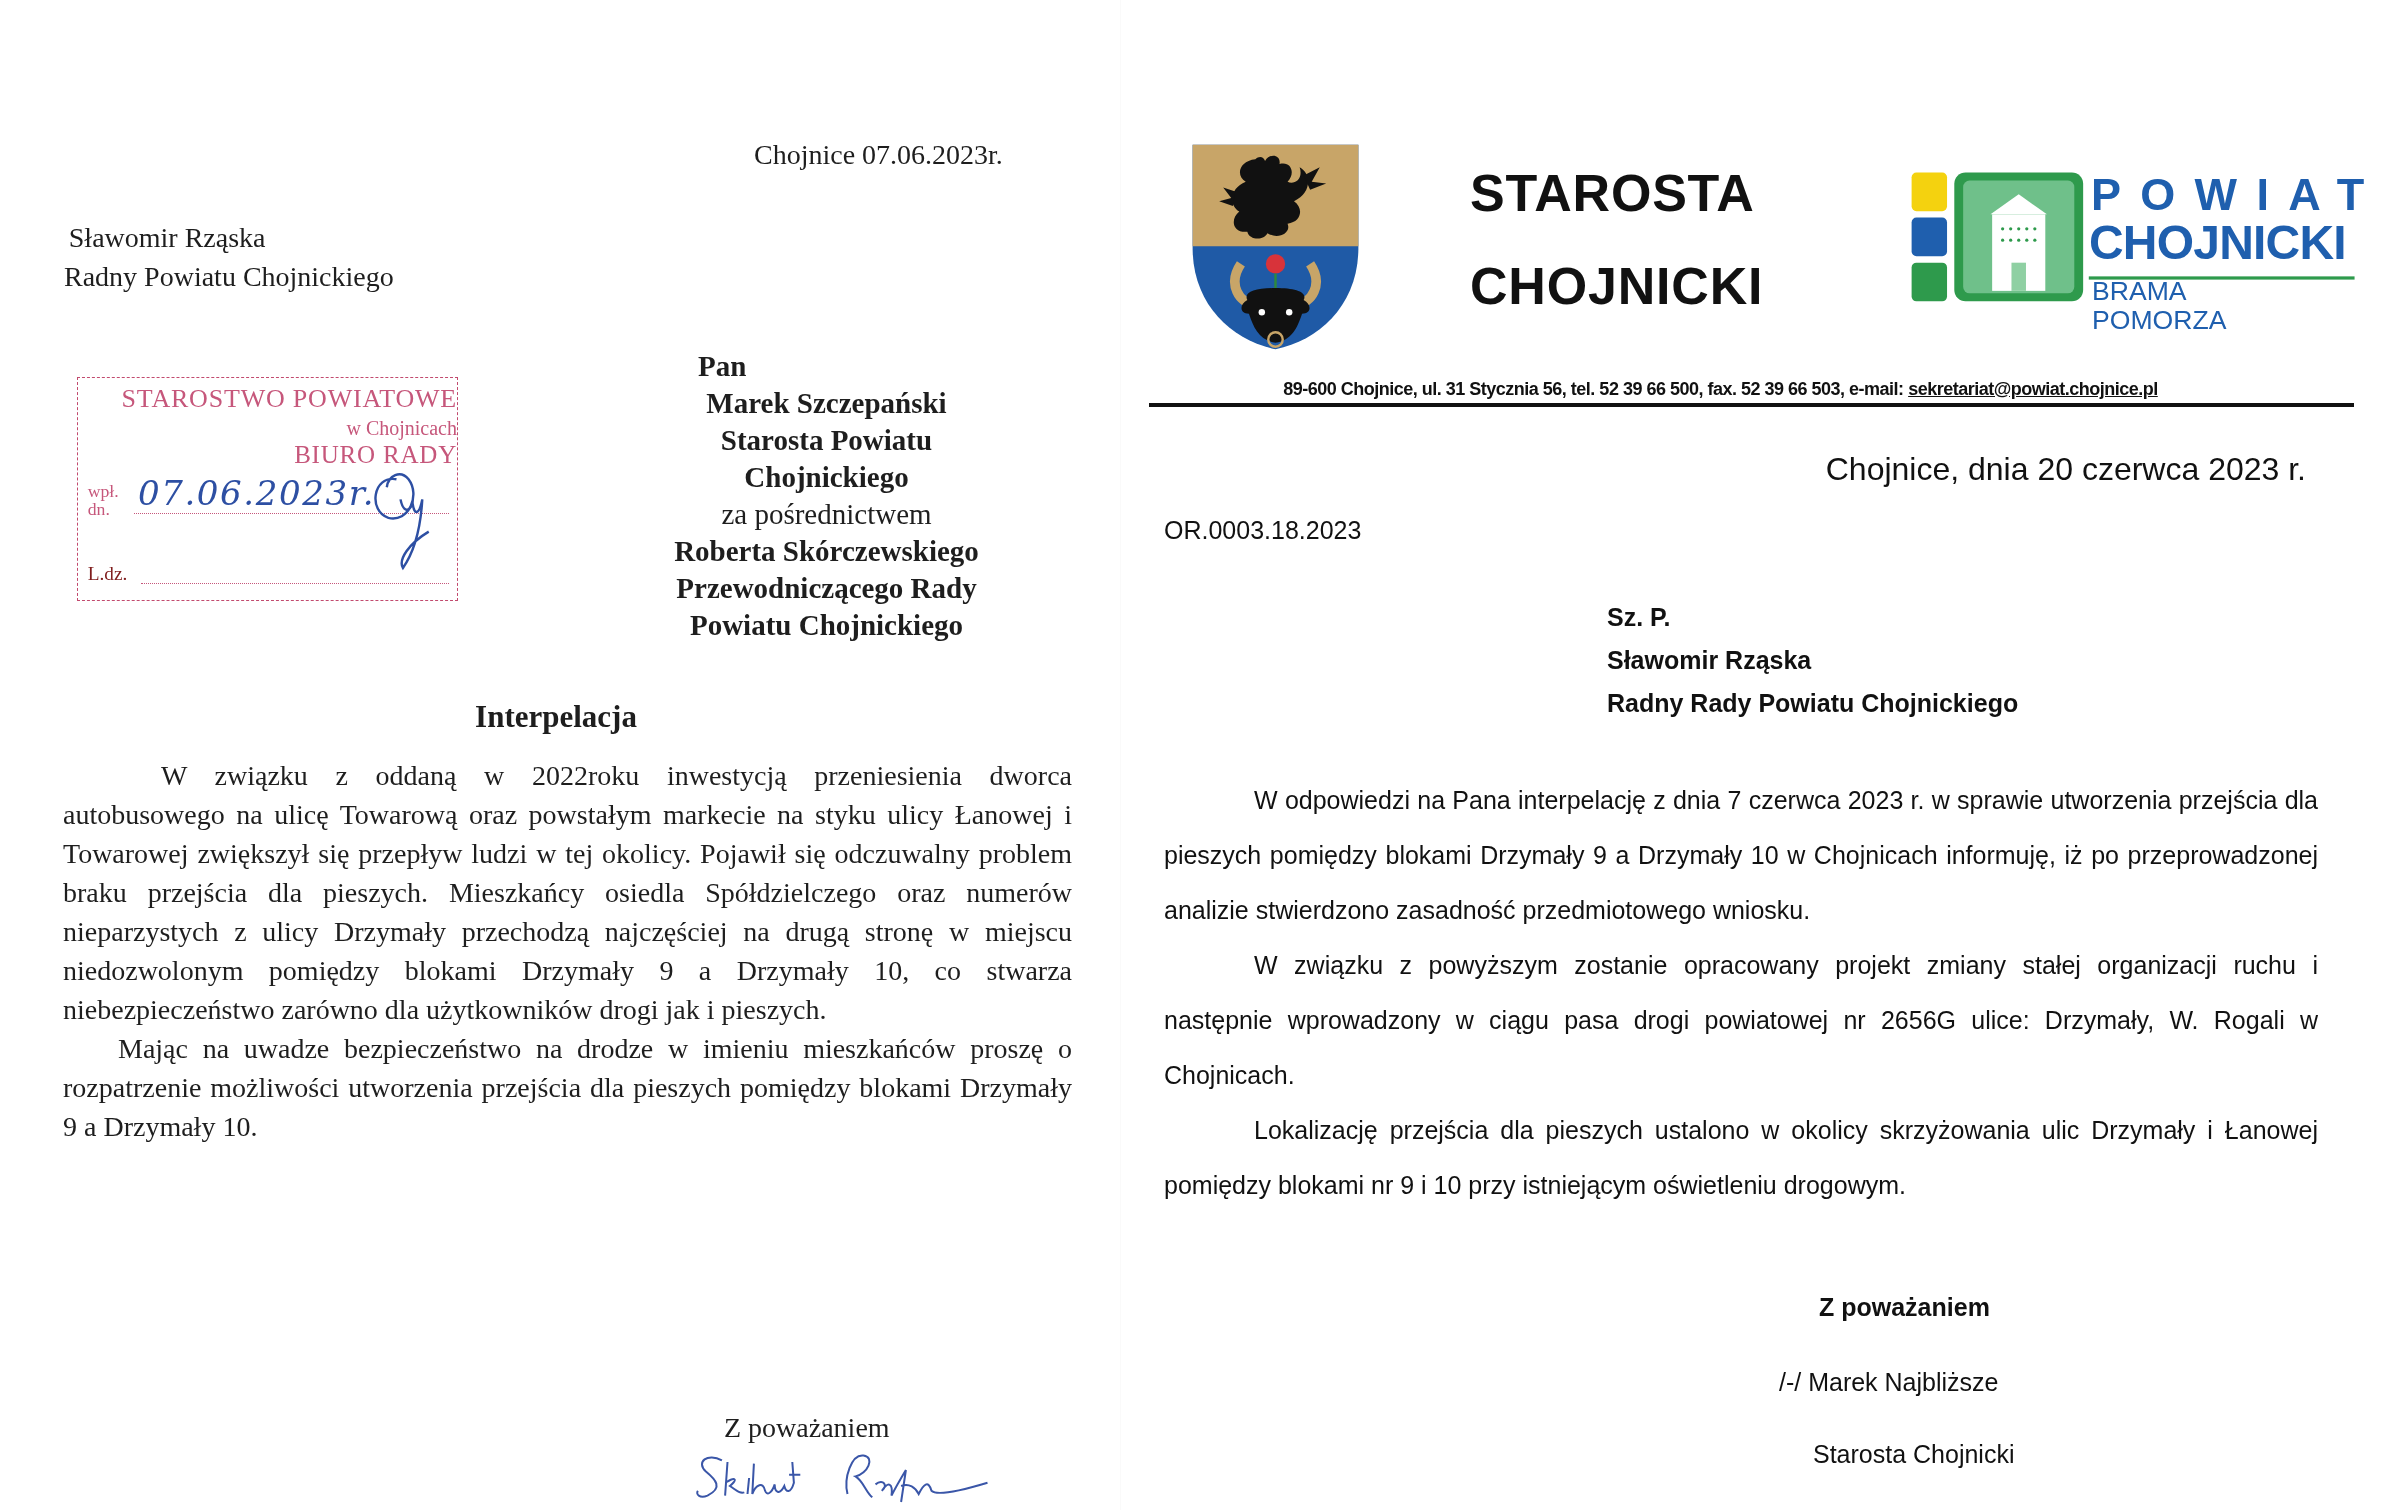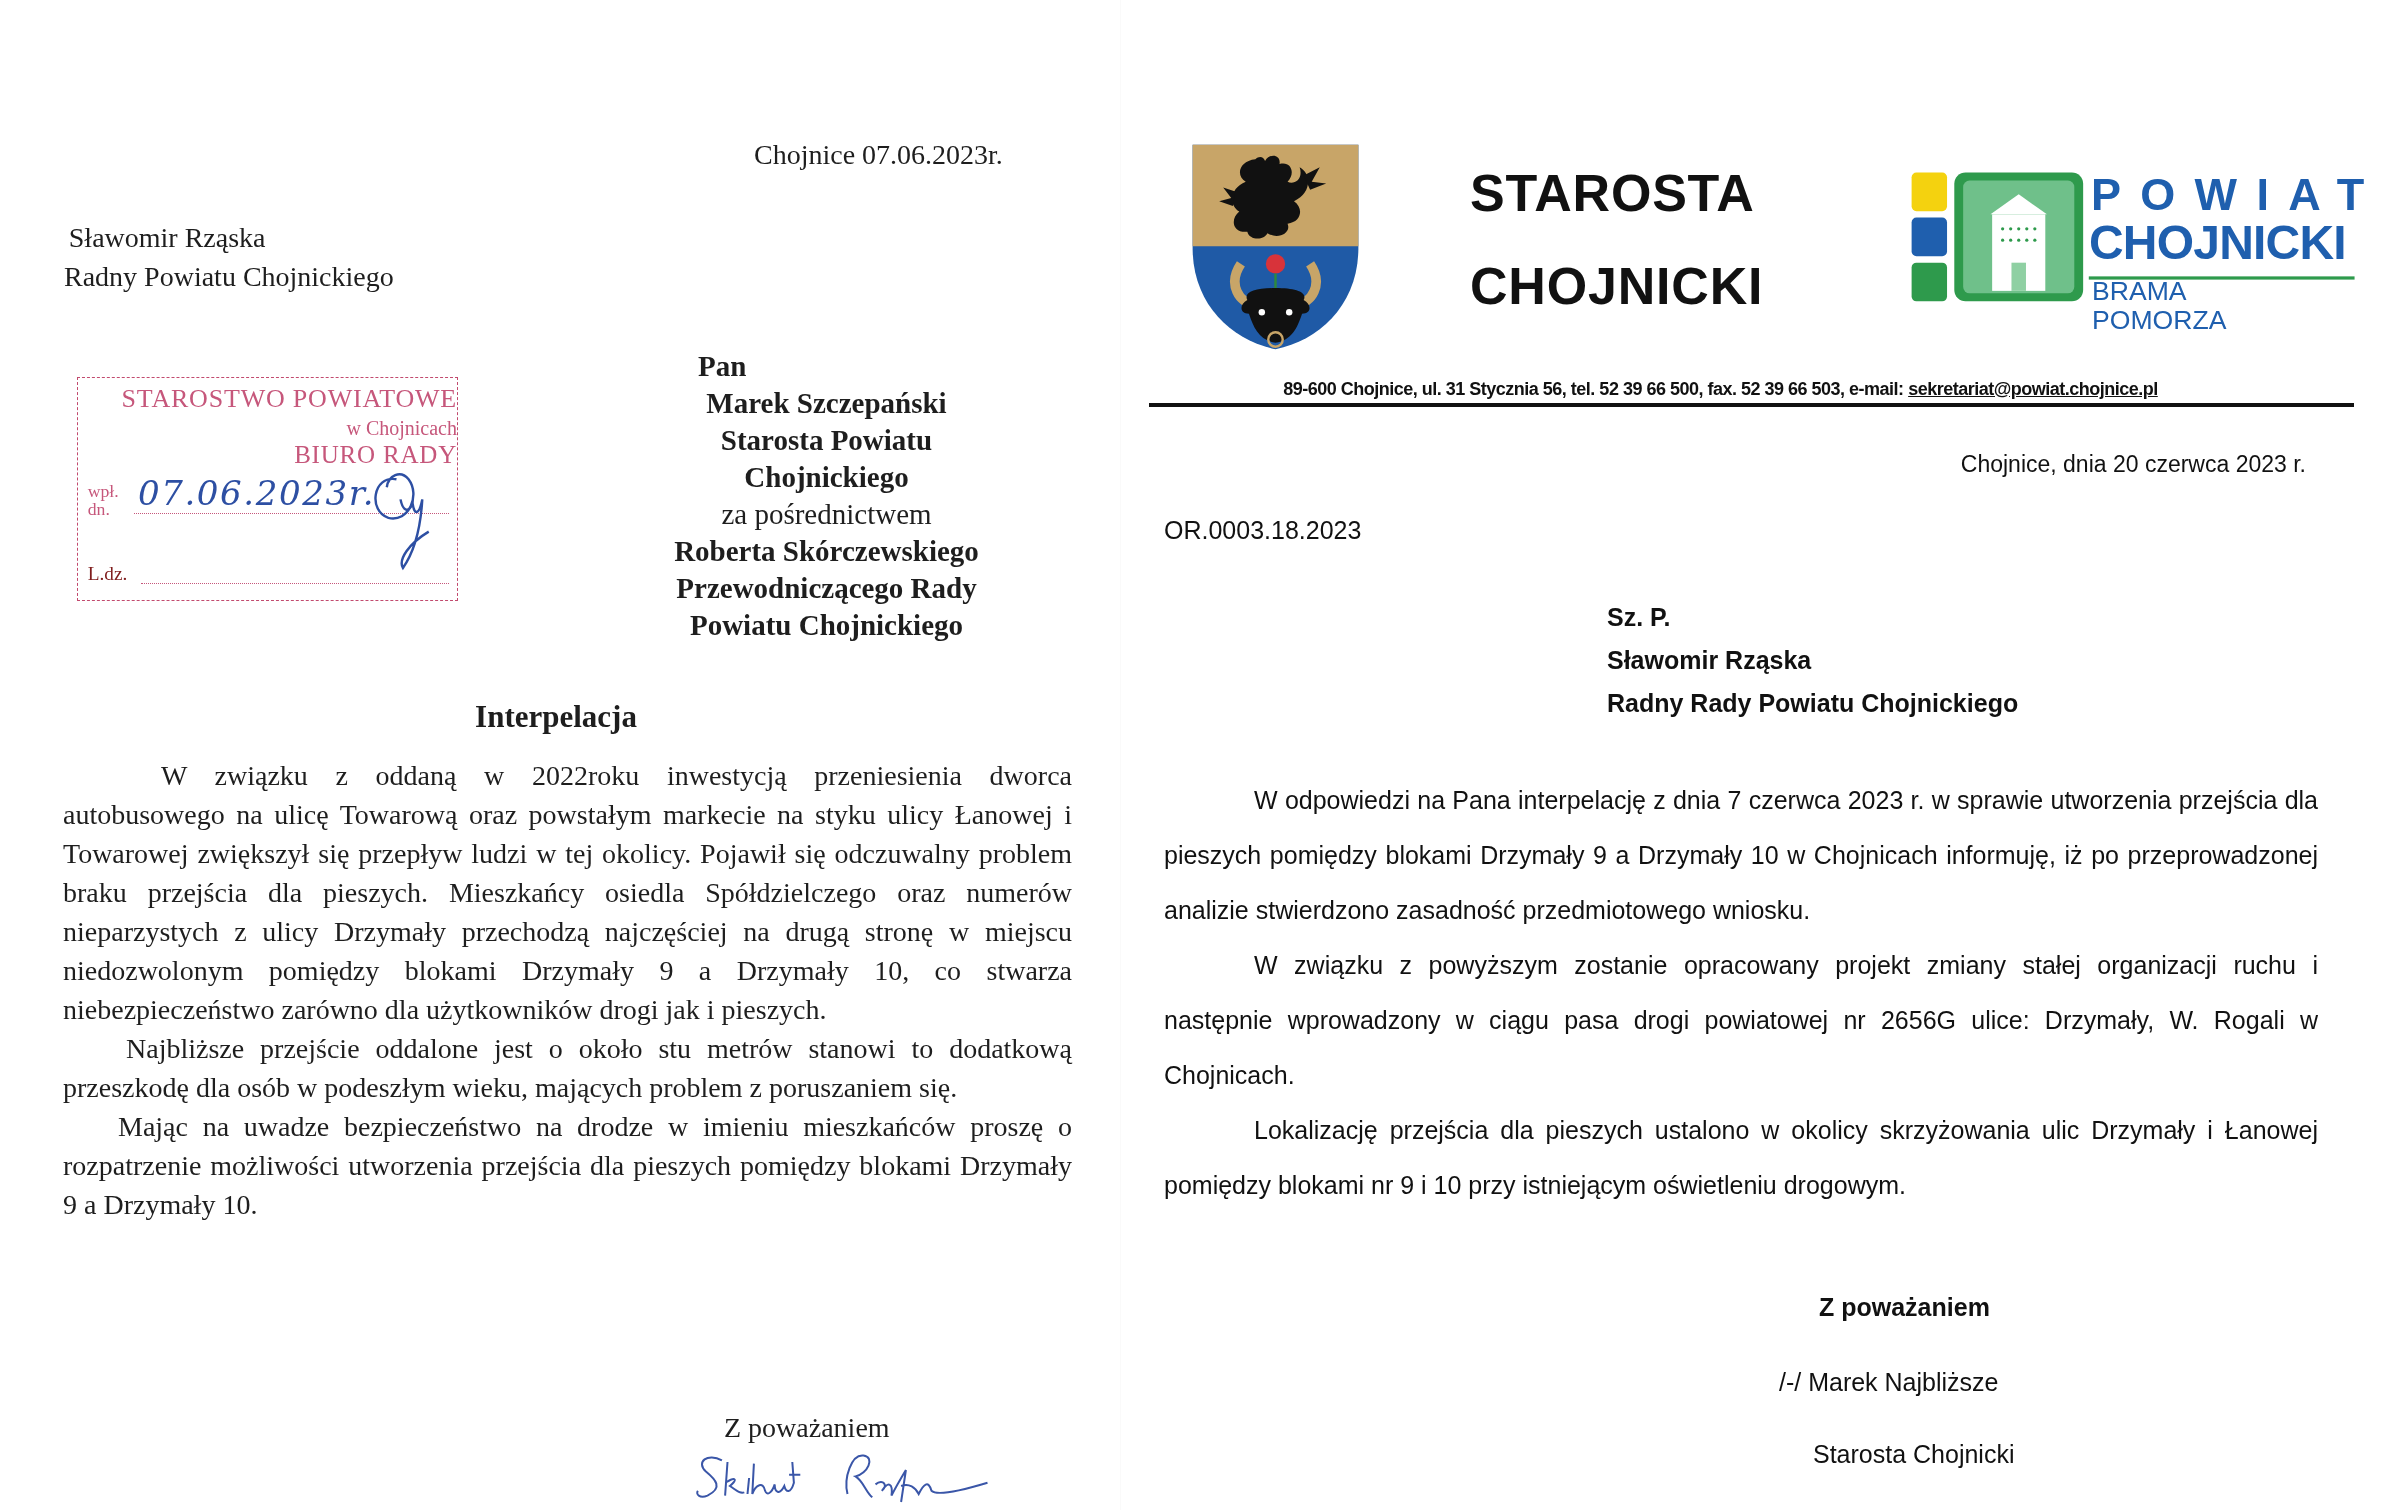--- a/index.html
+++ b/index.html
@@ -44,21 +44,21 @@
   .crest { left:63px; top:127px; }
   .r-title { left:342px; font-family:"Liberation Sans", sans-serif; font-weight:bold; font-size:52px; color:#111; letter-spacing:0.8px; }
   .r-title.t1 { top:147px; }
   .r-title.t2 { top:240px; }
   .logo { left:782px; top:150px; }
 
   .r-address { left:89px; top:363px; width:1007px; text-align:center; font-family:"Liberation Sans", sans-serif; font-size:18px; font-weight:bold; letter-spacing:-0.5px; color:#111; }
   .r-address a { color:#111; text-decoration:underline; }
   .r-rule { left:21px; top:387px; width:1205px; height:4px; background:#111; }
 
-  .r-date { right:95px; top:435px; font-size:23px; }
+  .r-date { right:95px; top:435px; font-size:32px; }
   .r-ref { left:36px; top:500px; font-size:25px; }
   .r-addressee { left:479px; top:580px; font-size:25px; font-weight:bold; line-height:43px; }
   .r-body { left:36px; top:757px; width:1154px; font-size:25px; line-height:55px; text-align:justify; }
   .r-body p { margin:0; text-indent:90px; }
 
   .r-closing { left:0; width:1273px; }
   .r-closing div { position:absolute; font-size:25px; }
   .rc1 { left:691px; top:1277px; font-weight:bold; }
   .rc2 { left:651px; top:1352px; }
   .rc3 { left:685px; top:1424px; }
@@ -102,21 +102,20 @@
     <div>za pośrednictwem</div>
     <div class="b">Roberta Skórczewskiego</div>
     <div class="b">Przewodniczącego Rady</div>
     <div class="b">Powiatu Chojnickiego</div>
   </div>
 
   <div class="abs serif l-title">Interpelacja</div>
 
   <div class="abs serif l-body">
     <p>W związku z oddaną w 2022roku inwestycją przeniesienia dworca autobusowego na ulicę Towarową oraz powstałym markecie na styku ulicy Łanowej i Towarowej zwiększył się przepływ ludzi w tej okolicy. Pojawił się odczuwalny problem braku przejścia dla pieszych. Mieszkańcy osiedla Spółdzielczego oraz numerów nieparzystych z ulicy Drzymały przechodzą najczęściej na drugą stronę w miejscu niedozwolonym pomiędzy blokami Drzymały 9 a Drzymały 10, co stwarza niebezpieczeństwo zarówno dla użytkowników drogi jak i pieszych.</p>
-    <p class="ind2">Najbliższe przejście oddalone jest o około stu metrów stanowi to dodatkową przeszkodę dla osób w podeszłym wieku, mających problem z poruszaniem się.</p>
     <p class="ind3">Mając na uwadze bezpieczeństwo na drodze w imieniu mieszkańców proszę o rozpatrzenie możliwości utworzenia przejścia dla pieszych pomiędzy blokami Drzymały 9 a Drzymały 10.</p>
   </div>
 
   <div class="abs serif l-closing">Z poważaniem</div>
 
   <svg class="abs l-signature" width="371" height="60" viewBox="0 0 460 75">
     <path d="M38 18 C20 8 5 20 18 32 C30 42 40 52 20 62 C10 66 5 60 8 56" fill="none" stroke="#3a56a8" stroke-width="2.5"></path>
     <path d="M45 20 L42 62 M44 45 C55 38 58 42 48 50 C56 55 60 60 66 58 M72 40 L70 60 M78 22 L76 60 C80 48 90 44 92 56 C94 62 100 60 104 48 C104 58 110 62 116 50 C118 58 124 60 128 46 L126 20 M122 36 L136 36" fill="none" stroke="#3a56a8" stroke-width="2.5"></path>
     <path d="M195 60 C190 40 200 10 215 12 C230 14 220 35 205 38 C215 44 218 58 226 64 M230 48 C240 40 246 50 238 56 C246 44 252 46 250 62 C256 50 262 40 268 30 L262 70 M262 50 C272 46 280 52 284 60 C290 48 296 42 300 56 C306 62 330 58 370 46" fill="none" stroke="#3a56a8" stroke-width="2.5"></path>
   </svg>

